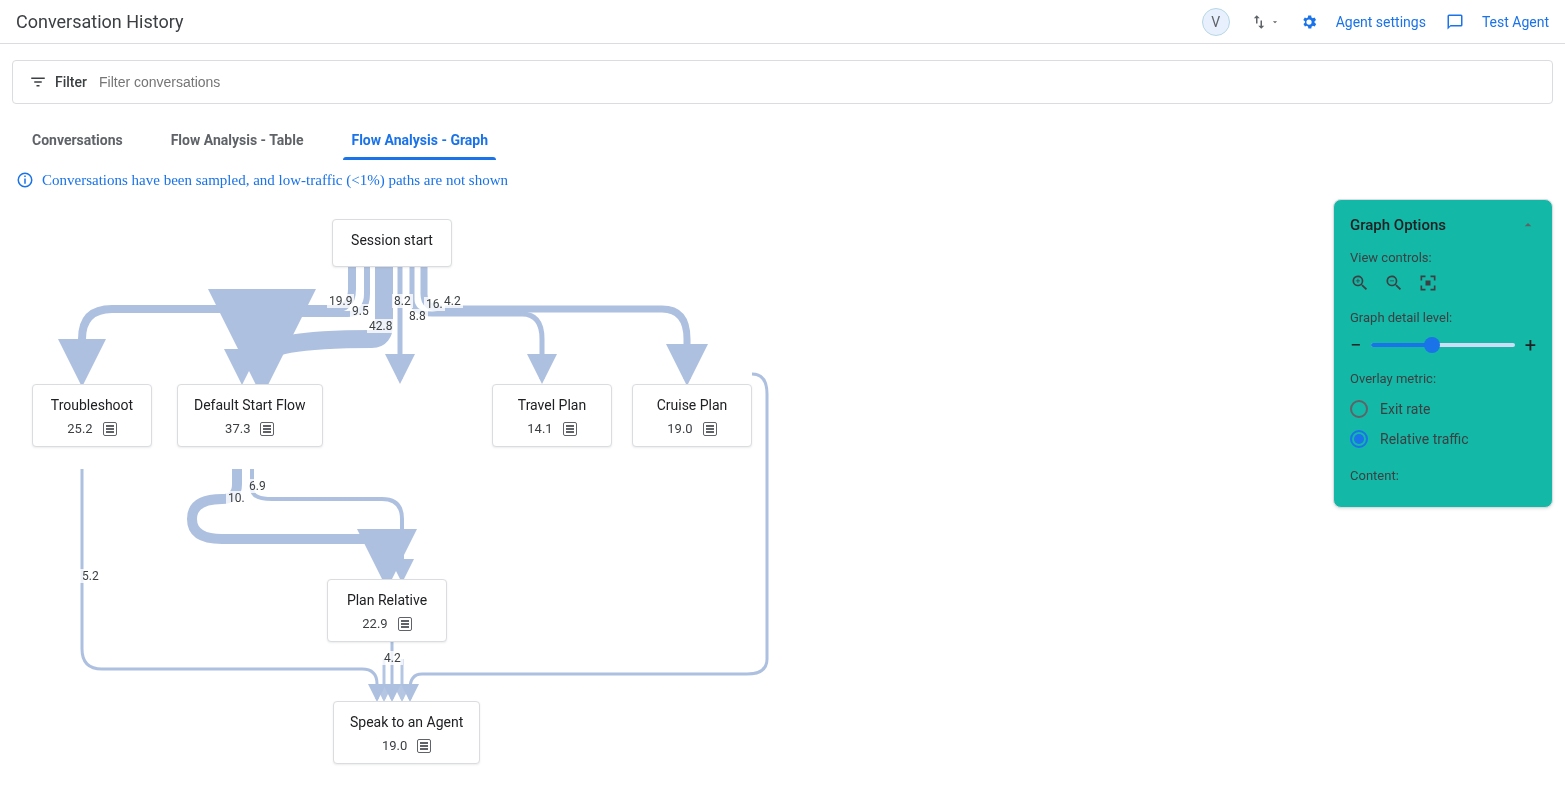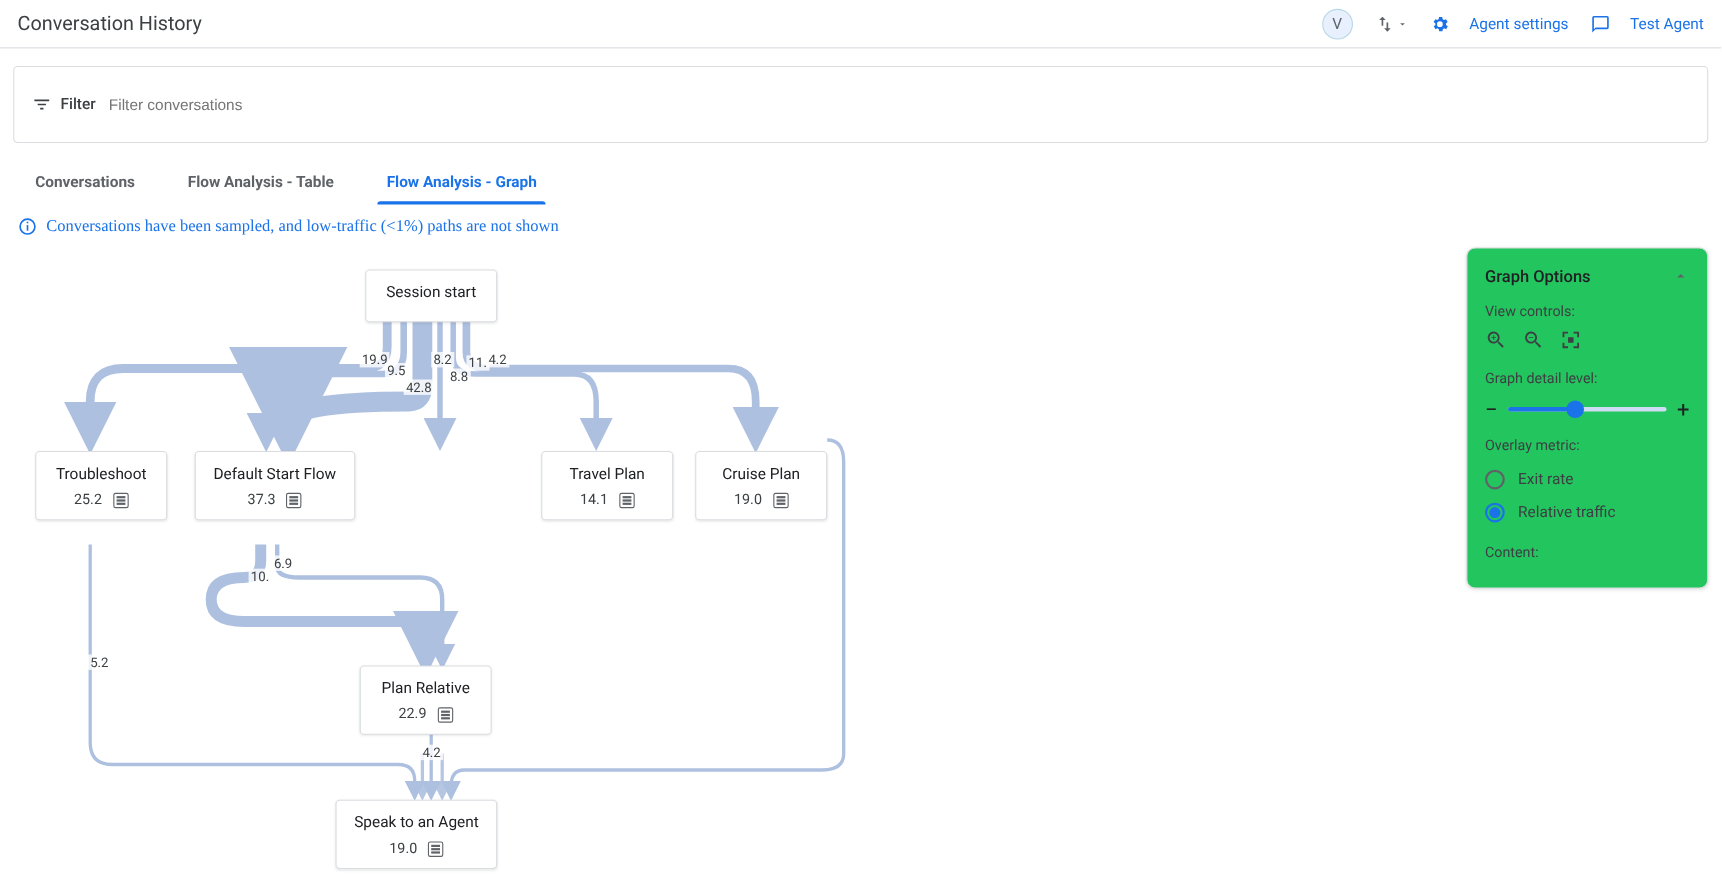--- a/index.html
+++ b/index.html
@@ -5,21 +5,21 @@
   * { box-sizing: border-box; margin: 0; padding: 0; }
   body { font-family: 'Google Sans', Roboto, Arial, sans-serif; font-size: 14px; color: #202124; background: #fff; }
   
   .top-bar { display: flex; align-items: center; justify-content: space-between; padding: 8px 16px; border-bottom: 1px solid #dadce0; height: 44px; }
   .page-title { font-size: 18px; font-weight: 400; color: #3c4043; }
   .top-actions { display: flex; align-items: center; gap: 20px; }
   .avatar { width: 28px; height: 28px; border-radius: 50%; background: #e8f0fe; border: 1px solid #b6d7e5; display:flex; align-items:center; justify-content:center; color:#5f6368; font-size:14px;}
   .icon-btn { display: flex; align-items: center; gap: 18px; color: #1a73e8; cursor: pointer; font-size: 14px; }
   .icon-plain { color: #5f6368; cursor: pointer; display:flex; align-items:center; gap:2px;}
   
-  .filter-bar { margin: 16px 12px 0; border: 1px solid #dadce0; border-radius: 4px; display: flex; align-items: center; padding: 25px 16px; gap: 12px; }
+  .filter-bar { margin: 16px 12px 0; border: 1px solid #dadce0; border-radius: 4px; display: flex; align-items: center; padding: 12px 16px; gap: 12px; }
   .filter-label { font-weight: 500; color: #3c4043; display:flex; align-items:center; gap:8px;}
   .filter-input { border: none; outline: none; font-size: 14px; color: #5f6368; flex: 1; }
   
   .tabs { display: flex; gap: 32px; padding: 0 24px; margin-top: 18px; border-bottom: 1px solid transparent; }
   .tab { padding: 10px 8px 12px; color: #5f6368; cursor: pointer; font-size: 14px; position: relative; font-weight: bold; }
   .tab.active { color: #1a73e8; }
   .tab.active::after { content:''; position:absolute; left:0; right:0; bottom:0; height:3px; background:#1a73e8; border-radius:3px 3px 0 0; }
   
   .notice { display:flex; align-items:center; gap:8px; padding: 10px 16px; color: #1a73e8; font-family: Georgia, serif; font-size: 15px;}
   .notice svg { flex-shrink:0; }
@@ -28,21 +28,21 @@
   
   .node { position: absolute; background: #fff; border: 1px solid #dadce0; border-radius: 4px; padding: 12px 16px 10px; text-align: center; min-width: 120px; box-shadow: 0 1px 2px rgba(60,64,67,.1); }
   .node-title { font-size: 14px; color: #202124; margin-bottom: 8px; white-space: nowrap;}
   .node-meta { display:flex; align-items:center; justify-content:center; gap:10px; font-size: 13px; color:#3c4043;}
   .list-icon { width:14px; height:14px; border:1px solid #5f6368; border-radius:2px; position:relative; display:inline-block;}
   .list-icon::before { content:''; position:absolute; left:2px; right:2px; top:2px; height:2px; background:#5f6368; box-shadow: 0 3px 0 #5f6368, 0 6px 0 #5f6368;}
 
   .edge-label { position:absolute; font-size:12px; color:#3c4043; background:rgba(255,255,255,0.8); padding:0 2px;}
   svg.edges { position:absolute; inset:0; width:100%; height:100%; pointer-events:none;}
   
-  .options-panel { position: absolute; top: 0; right: 0; width: 220px; background:#22c55e; border:1px solid #dadce0; border-radius:8px; padding: 16px; box-shadow: 0 1px 3px rgba(60,64,67,.15); }
+  .options-panel { position: absolute; top: 0; right: 0; width: 220px; background:#14b8a6; border:1px solid #dadce0; border-radius:8px; padding: 16px; box-shadow: 0 1px 3px rgba(60,64,67,.15); }
   .options-header { display:flex; justify-content:space-between; align-items:center; font-size:15px; font-weight:500; margin-bottom:16px;}
   .opt-section-label { font-size:13px; color:#3c4043; margin-bottom:8px; margin-top:14px;}
   .view-controls { display:flex; gap:14px; }
   .vc-btn { cursor:pointer; color:#3c4043; }
   .slider-row { display:flex; align-items:center; gap:10px; }
   .slider-track { flex:1; height:4px; background:#ceddf5; border-radius:2px; position:relative;}
   .slider-fill { position:absolute; left:0; top:0; bottom:0; width:42%; background:#1a73e8; border-radius:2px;}
   .slider-thumb { position:absolute; left:42%; top:50%; transform:translate(-50%,-50%); width:16px; height:16px; background:#1a73e8; border-radius:50%;}
   .radio-opt, .check-opt { display:flex; align-items:center; gap:12px; padding:6px 0; font-size:14px; color:#3c4043;}
   .radio { width:18px; height:18px; border:2px solid #5f6368; border-radius:50%; display:flex; align-items:center; justify-content:center;}
@@ -178,34 +178,34 @@
   </div>
 
   <div class="node" style="left:315px; top:380px;">
     <div class="node-title">Plan Relative</div>
     <div class="node-meta">
         <span>22.9</span>
         <span class="list-icon"></span>
       </div>
   </div>
 
-  <div class="node" style="left:293px; top:502px;">
+  <div class="node" style="left:321px; top:502px;">
     <div class="node-title">Speak to an Agent</div>
     <div class="node-meta">
         <span>19.0</span>
         <span class="list-icon"></span>
       </div>
   </div>
 
   <span class="edge-label" style="left:315px; top:95px;">19.9</span>
   <span class="edge-label" style="left:338px; top:105px;">9.5</span>
   <span class="edge-label" style="left:355px; top:120px;">42.8</span>
   <span class="edge-label" style="left:380px; top:95px;">8.2</span>
   <span class="edge-label" style="left:395px; top:110px;">8.8</span>
-  <span class="edge-label" style="left:412px; top:98px;">11.</span>
+  <span class="edge-label" style="left:412px; top:98px;">16.</span>
   <span class="edge-label" style="left:430px; top:95px;">4.2</span>
   <span class="edge-label" style="left:235px; top:280px;">6.9</span>
   <span class="edge-label" style="left:214px; top:292px;">10.</span>
   <span class="edge-label" style="left:68px; top:370px;">5.2</span>
   <span class="edge-label" style="left:370px; top:452px;">4.2</span>
 
   <div class="options-panel">
     <div class="options-header">
       <span>Graph Options</span>
       <svg width="16" height="16" viewBox="0 0 24 24">

